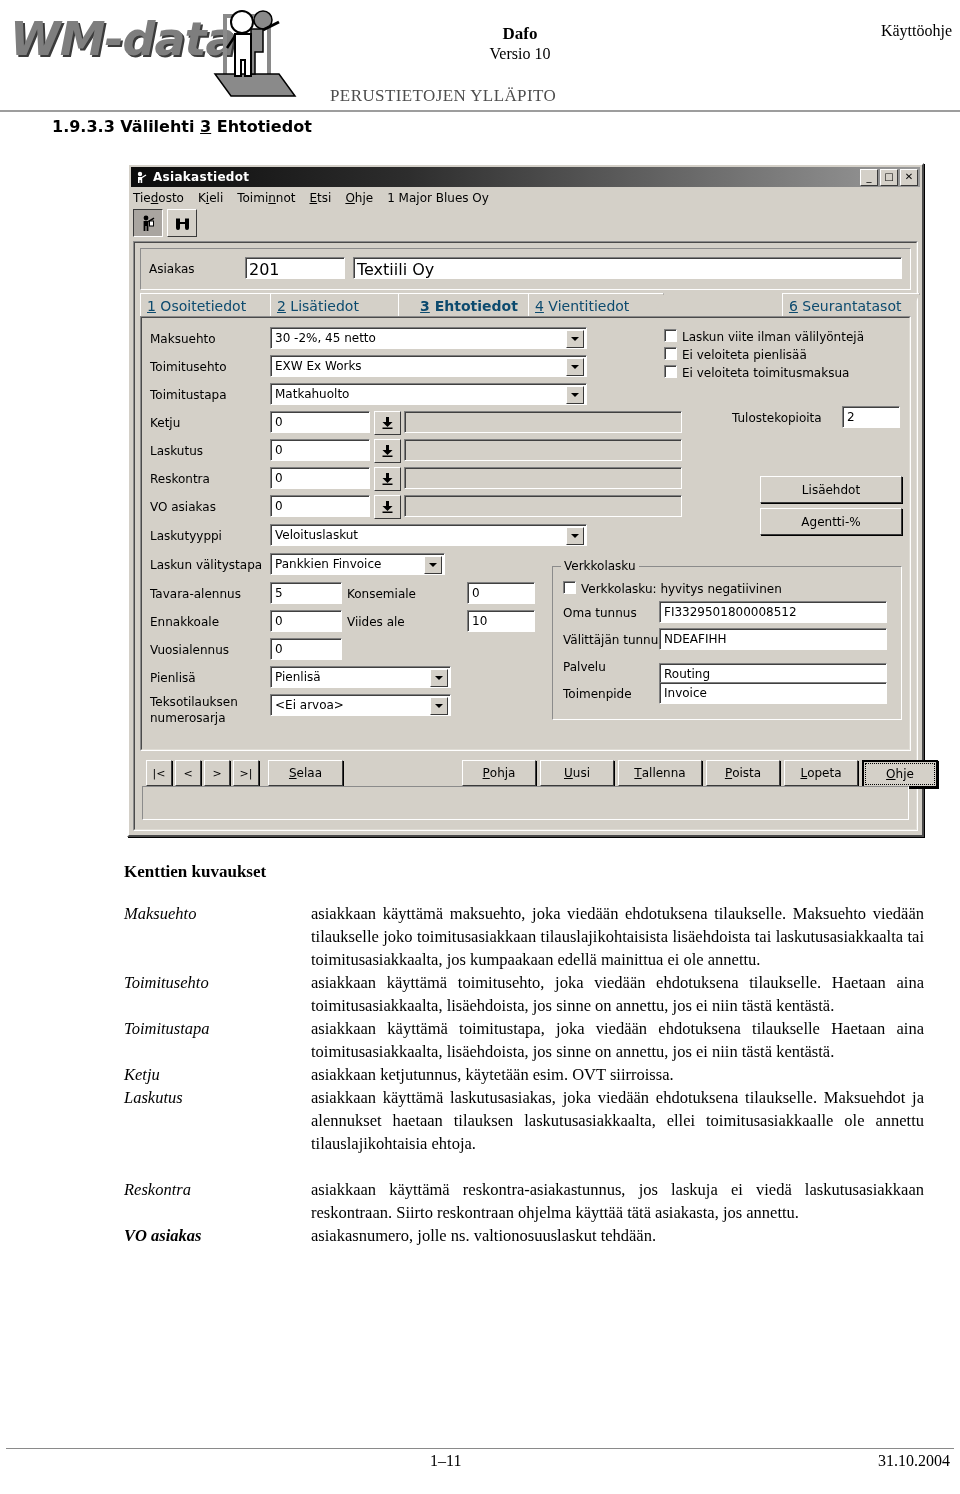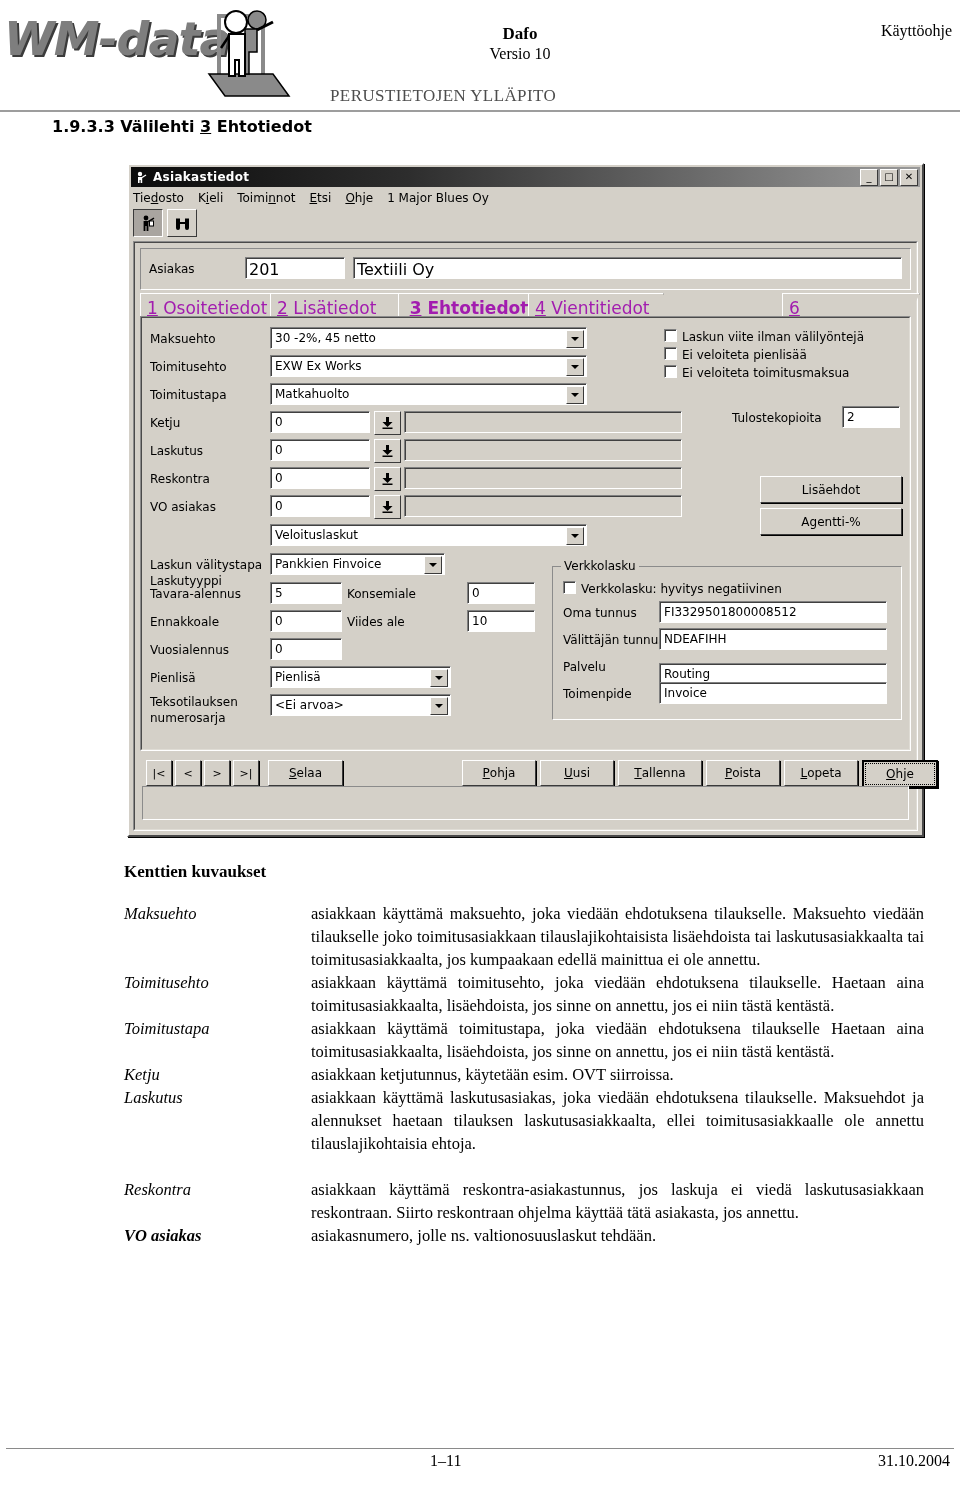--- a/index.html
+++ b/index.html
@@ -4,21 +4,21 @@
 <style>
   html,body{margin:0;padding:0;}
   body{
     width:960px;height:1494px;background:#ffffff;
     font-family:"Liberation Serif", serif;
     color:#000;position:relative;overflow:hidden;
   }
 
   
   .page-header{position:absolute;left:0;top:0;width:960px;height:108px;}
-  .logo{position:absolute;left:4px;top:8px;width:320px;height:88px;}
+  .logo{position:absolute;left:10px;top:8px;width:320px;height:88px;}
   .logo-text{
     position:absolute;left:0;top:4px;
     font-family:"DejaVu Sans", sans-serif;
     font-weight:bold;font-style:italic;font-size:46px;
     color:#7e7e7e;letter-spacing:-1px;
     text-shadow:2px 2px 0 #3b3b3b;
   }
   .logo-figure{position:absolute;left:195px;top:0px;width:130px;height:92px;}
   .doc-title{
     position:absolute;left:430px;top:24px;width:180px;text-align:center;
@@ -118,24 +118,24 @@
   }
   .asiakas-id{position:absolute;left:104px;top:8px;width:100px;height:22px;}
   .asiakas-name{position:absolute;left:212px;top:8px;right:8px;height:22px;}
 
   
   .tabstrip{position:absolute;left:5px;top:50px;right:5px;height:24px;}
   .tab{
     position:absolute;top:0;height:23px;
     background:#d4d0c8;
     border-top:1px solid #fff;border-left:1px solid #fff;border-right:1px solid #5a5a5a;
-    font-size:17px;padding-top:4px;box-sizing:border-box;
+    font-size:14px;padding-top:4px;box-sizing:border-box;
     text-align:left;padding-left:6px;
     clip-path:polygon(0 0,100% 0,92% 100%,0 100%);
-    color:#a21caf;
+    color:#0c4a6e;
   }
   .tab.active{font-weight:bold;border-right-color:#3a3a3a;text-align:center;}
   .tab u{text-decoration:underline;}
 
   
   .panel{
     position:absolute;left:5px;top:73px;right:5px;bottom:78px;
     background:#d4d0c8;
     border:1px solid #8b8b8b;border-right-color:#fff;border-bottom-color:#fff;
   }
@@ -411,21 +411,21 @@
             </div>
       <div class="dlbtn" style="left:232px;top:177px;">
         <svg width="11" height="12" viewBox="0 0 11 12">
                 <rect x="4" y="0" width="3" height="5" fill="#000"></rect>
                 <polygon points="0.5,5 10.5,5 5.5,10" fill="#000"></polygon>
                 <rect x="0.5" y="10.5" width="10" height="1.5" fill="#000"></rect>
               </svg>
       </div>
       <div class="disp" style="left:262px;top:177px;width:278px;"></div>
 
-      <span class="row-lbl" style="left:8px;top:211px;margin-top:45px;">Laskutyyppi</span>
+      <span class="row-lbl" style="left:8px;top:211px;">Laskutyyppi</span>
       <div class="combo" style="left:128px;top:206px;width:317px;">
         <span class="val">Veloituslaskut</span>
         <span class="arrow"></span>
       </div>
 
       <span class="row-lbl" style="left:8px;top:240px;">Laskun välitystapa</span>
       <div class="combo" style="left:128px;top:235px;width:175px;">
         <span class="val">Pankkien Finvoice</span>
         <span class="arrow"></span>
       </div>

